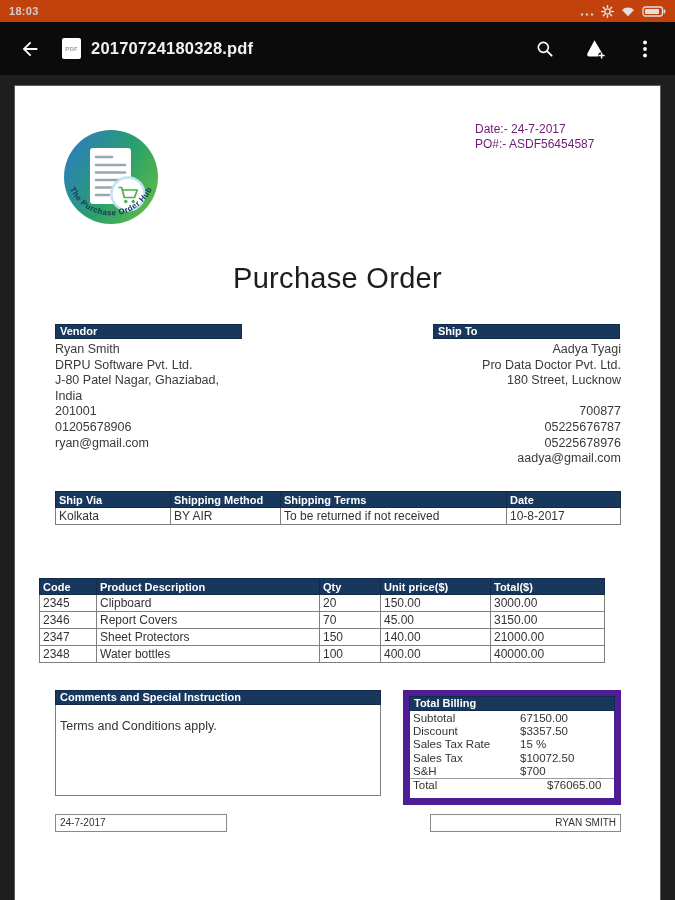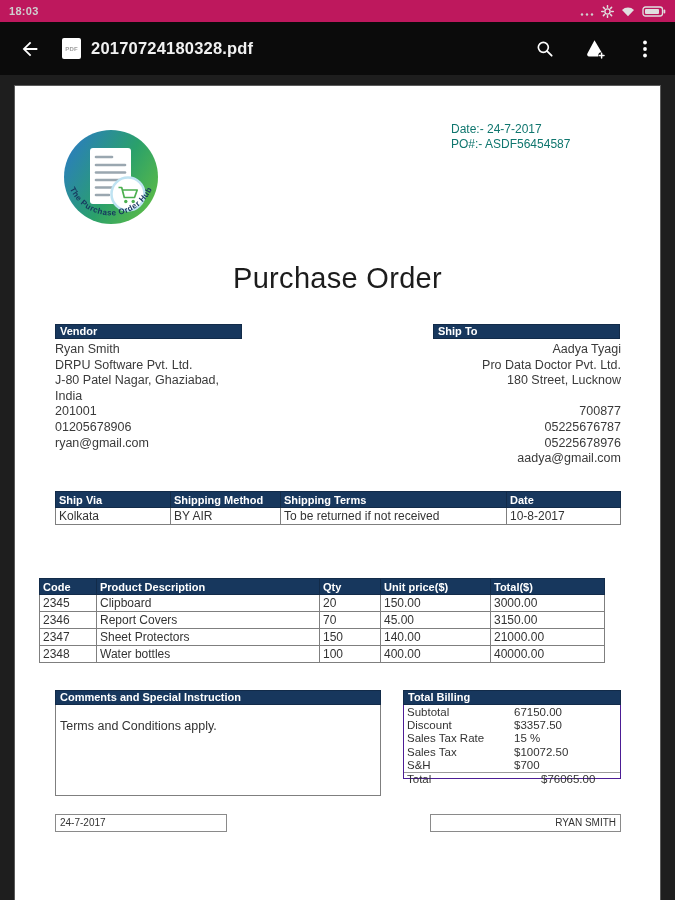--- a/index.html
+++ b/index.html
@@ -1,21 +1,21 @@
 <!DOCTYPE html>
 <html><head>
 <meta charset="utf-8">
 <style>
   * { margin:0; padding:0; box-sizing:border-box; }
   html,body { width:675px; height:900px; overflow:hidden; background:#000;
               font-family:"Liberation Sans", sans-serif; }
   .screen { position:relative; width:675px; height:900px; background:#1e1e1e; }
 
   
-  .status-bar { position:absolute; left:0; top:0; width:675px; height:22px; background:#be185d;
+  .status-bar { position:absolute; left:0; top:0; width:675px; height:22px; background:#c2410c;
                 display:flex; align-items:center; justify-content:space-between; padding:0 9px; }
   .status-time { color:#cfcfcf; font-size:11px; font-weight:bold; letter-spacing:.3px; }
   .status-icons { display:flex; align-items:center; gap:7px; }
 
   
   .app-bar { position:absolute; left:0; top:22px; width:675px; height:53px; background:#0b0b0b;
              display:flex; align-items:center; padding:0 12px; }
   .icon-btn { background:none; border:none; padding:0; width:36px; height:36px; display:flex;
               align-items:center; justify-content:center; cursor:pointer; }
   .pdf-badge { width:19px; height:21px; background:#fff; border-radius:2px; margin:0 10px 0 14px;
@@ -24,21 +24,21 @@
   .file-title { color:#f1f1f1; font-size:16.5px; font-weight:bold; letter-spacing:.2px; }
   .app-spacer { flex:1; }
   .right-icons { display:flex; align-items:center; gap:14px; }
 
   
   .viewer { position:absolute; left:0; top:75px; width:675px; height:825px; background:#1e1e1e; overflow:hidden; }
   .page { position:absolute; left:14px; top:10px; width:647px; height:830px; background:#fff;
           border:1px solid #5a5a5a; color:#3a3a3a; }
   .abs { position:absolute; }
 
-  .date-block { left:436px; top:36px; font-size:12px; line-height:15px; color:#0f766e; }
+  .date-block { left:460px; top:36px; font-size:12px; line-height:15px; color:#701a75; }
   .doc-title { left:0; top:176px; width:100%; text-align:center; font-size:29px; color:#1c1c1c; letter-spacing:.3px; }
 
   .sec-bar { height:15px; background:#17375d; border:1px solid #122b49; color:#fff; font-size:11px;
              font-weight:bold; line-height:13px; padding-left:4px; }
   .vendor-bar { left:40px; top:238px; width:187px; }
   .shipto-bar { left:418px; top:238px; width:187px; }
   .vendor-lines { left:40px; top:256px; width:285px; font-size:12.5px; }
   .shipto-lines { left:336px; top:256px; width:270px; text-align:right; font-size:12.5px; }
   .addr-line { min-height:15.6px; line-height:15.6px; white-space:pre; }
 
@@ -46,21 +46,21 @@
   th { background:#17375d; border:1px solid #122b49; color:#fff; text-align:left;
        font-size:11px; font-weight:bold; padding:1px 3px; height:16px; }
   td { border:1px solid #7f7f7f; font-size:12px; padding:0 3px; height:17px; color:#333; }
   .ship-table { left:40px; top:405px; width:566px;border-radius:8px; }
   .items-table { left:24px; top:492px; width:566px; }
 
   .comments-box { left:40px; top:604px; width:326px; height:106px; border:1px solid #7f7f7f; }
   .comments-box .sec-bar { margin:-1px -1px 12px -1px; }
   .comments-text { font-size:12.5px; padding:2px 4px; color:#333; }
 
-  .billing-box { left:388px; top:604px; width:218px; height:89px; border:1px solid #4c1d95; }
+  .billing-box { left:388px; top:604px; width:218px; height:115px; border:7px solid #4c1d95; }
   .billing-box .sec-bar { margin:-1px -1px 1px -1px; }
   .billing-row { display:flex; font-size:11.5px; line-height:13.2px; padding-left:3px; color:#333; }
   .billing-label { flex:0 0 107px; }
   .billing-row:last-child { border-top:1px solid #9a9a9a;gap:27px; }
 
   .fill-box { border:1px solid #8a8a8a; height:18px; font-size:10px; line-height:16px; color:#333; }
   .date-box { left:40px; top:728px; width:172px; padding-left:4px; }
   .sig-box { left:415px; top:728px; width:191px; text-align:right; padding-right:4px; }
 
   .doc-footer { left:0; top:787px; width:100%; text-align:center;

